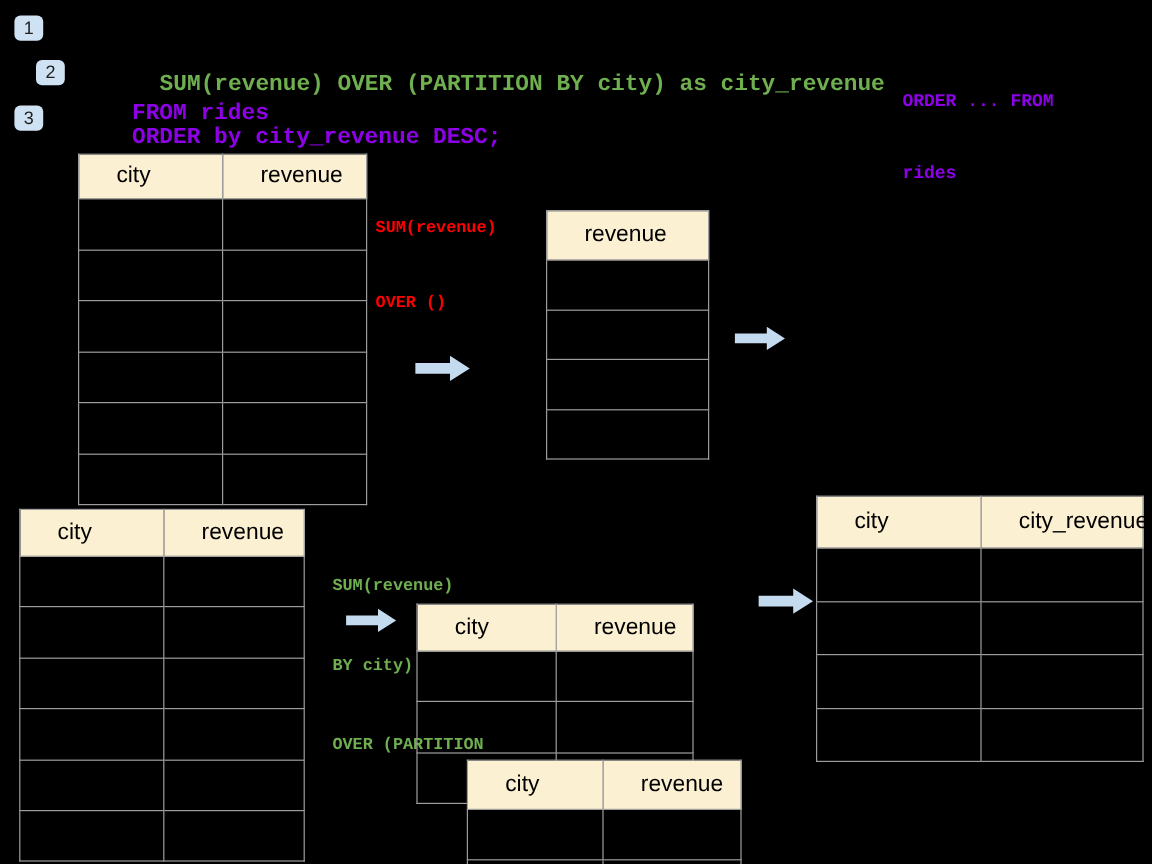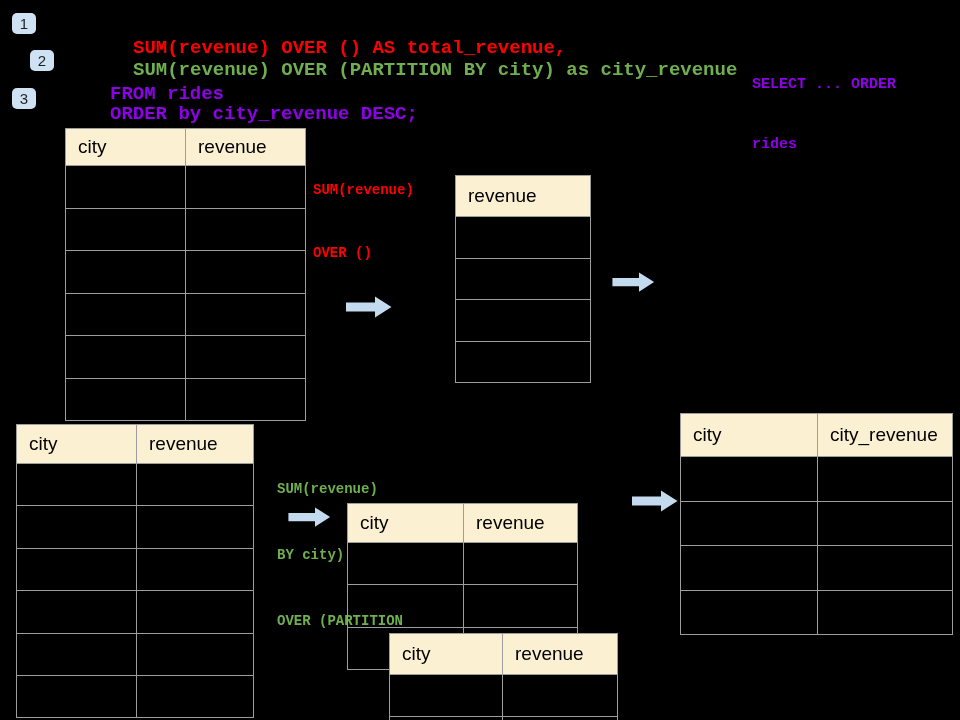--- a/index.html
+++ b/index.html
@@ -31,21 +31,21 @@
   .anno{font-size:14px;line-height:22px;}
   
   .badge{
     width:24px;height:21px;border-radius:5px;background:var(--badge_blue);
     color:#1F1F1F;font-size:15px;display:flex;align-items:center;justify-content:center;
   }
   
   table.tbl{position:absolute;border-collapse:collapse;table-layout:fixed;background:transparent;}
   table.tbl th{
     background:var(--header_cream);color:#000;font-weight:400;font-size:19px;
-    text-align:left;padding:0 0 0 12px;border:1px solid var(--table_border);
+    text-align:left;padding:0 0 0 31px;border:1px solid var(--table_border);
   }
   table.tbl td{border:1px solid var(--table_border);padding:0;}
   .t1 th{height:36px;} .t1 td{height:41.5px;}
   .t2 th{height:40px;} .t2 td{height:40.5px;}
   .t3 th{height:38px;} .t3 td{height:41.4px;}
   .t4 th{height:38px;} .t4 td{height:41.3px;}
   .t5 th{height:40px;} .t5 td{height:41px;}
   .t6 th{height:42px;} .t6 td{height:43.5px;}
   .arrow svg{display:block;}
 </style>
@@ -57,27 +57,26 @@
   <div class="abs badge" style="left:12px;top:13px;">
     <span>1</span>
   </div>
   <div class="abs badge" style="left:30px;top:50px;">
     <span>2</span>
   </div>
   <div class="abs badge" style="left:12px;top:88px;">
     <span>3</span>
   </div>
 
-  <div class="abs mono code-line red" style="left:133px;top:37px;">SUM(revenue) OVER () AS total_revenue,</div>
   <div class="abs mono code-line green" style="left:133px;top:59px;">SUM(revenue) OVER (PARTITION BY city) as city_revenue</div>
   <div class="abs mono code-line purple" style="left:110px;top:83px;">FROM rides</div>
   <div class="abs mono code-line purple" style="left:110px;top:103px;">ORDER by city_revenue DESC;</div>
 
   <div class="abs mono side-note" style="left:752px;top:35px;">
-    <div>SELECT ... ORDER</div>
+    <div>ORDER ... FROM</div>
     <div>rides</div>
   </div>
 
   <div class="abs mono anno red" style="left:313px;top:138px;line-height:21px;">
     <div>SUM(revenue)</div>
     <div>OVER ()</div>
   </div>
 
   <div class="abs mono anno green" style="left:277px;top:434px;">
     <div>SUM(revenue)</div>

